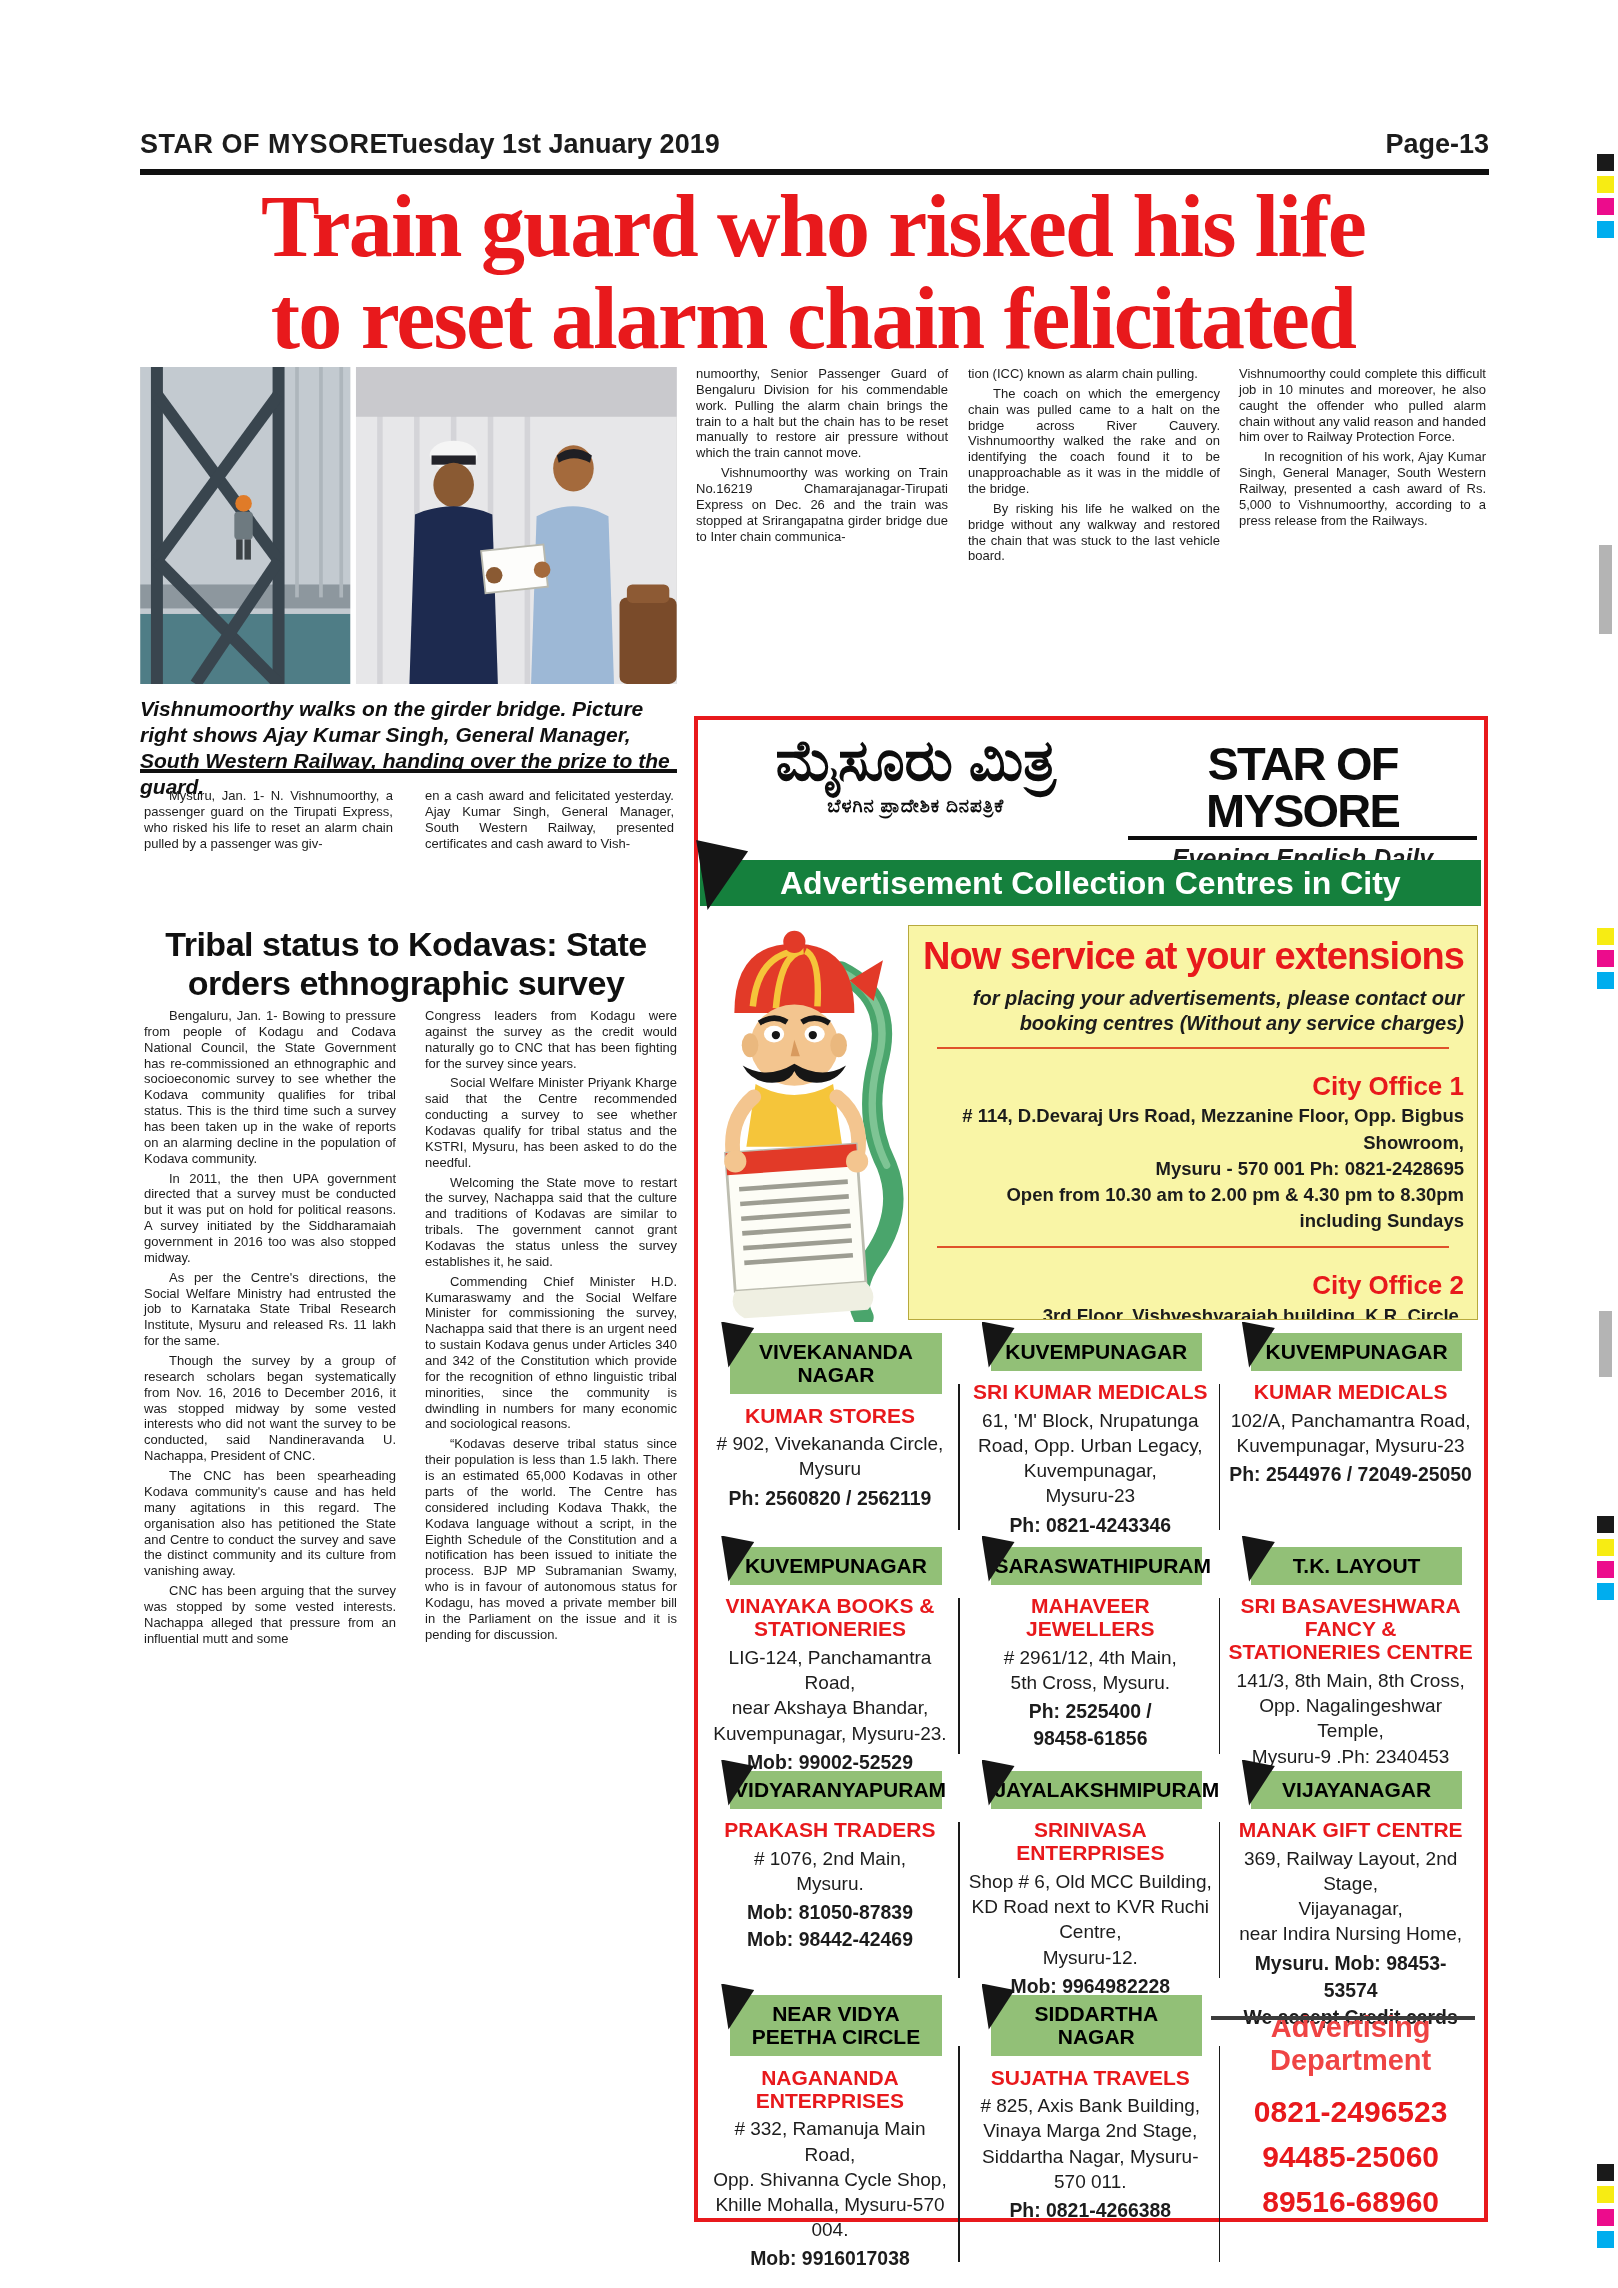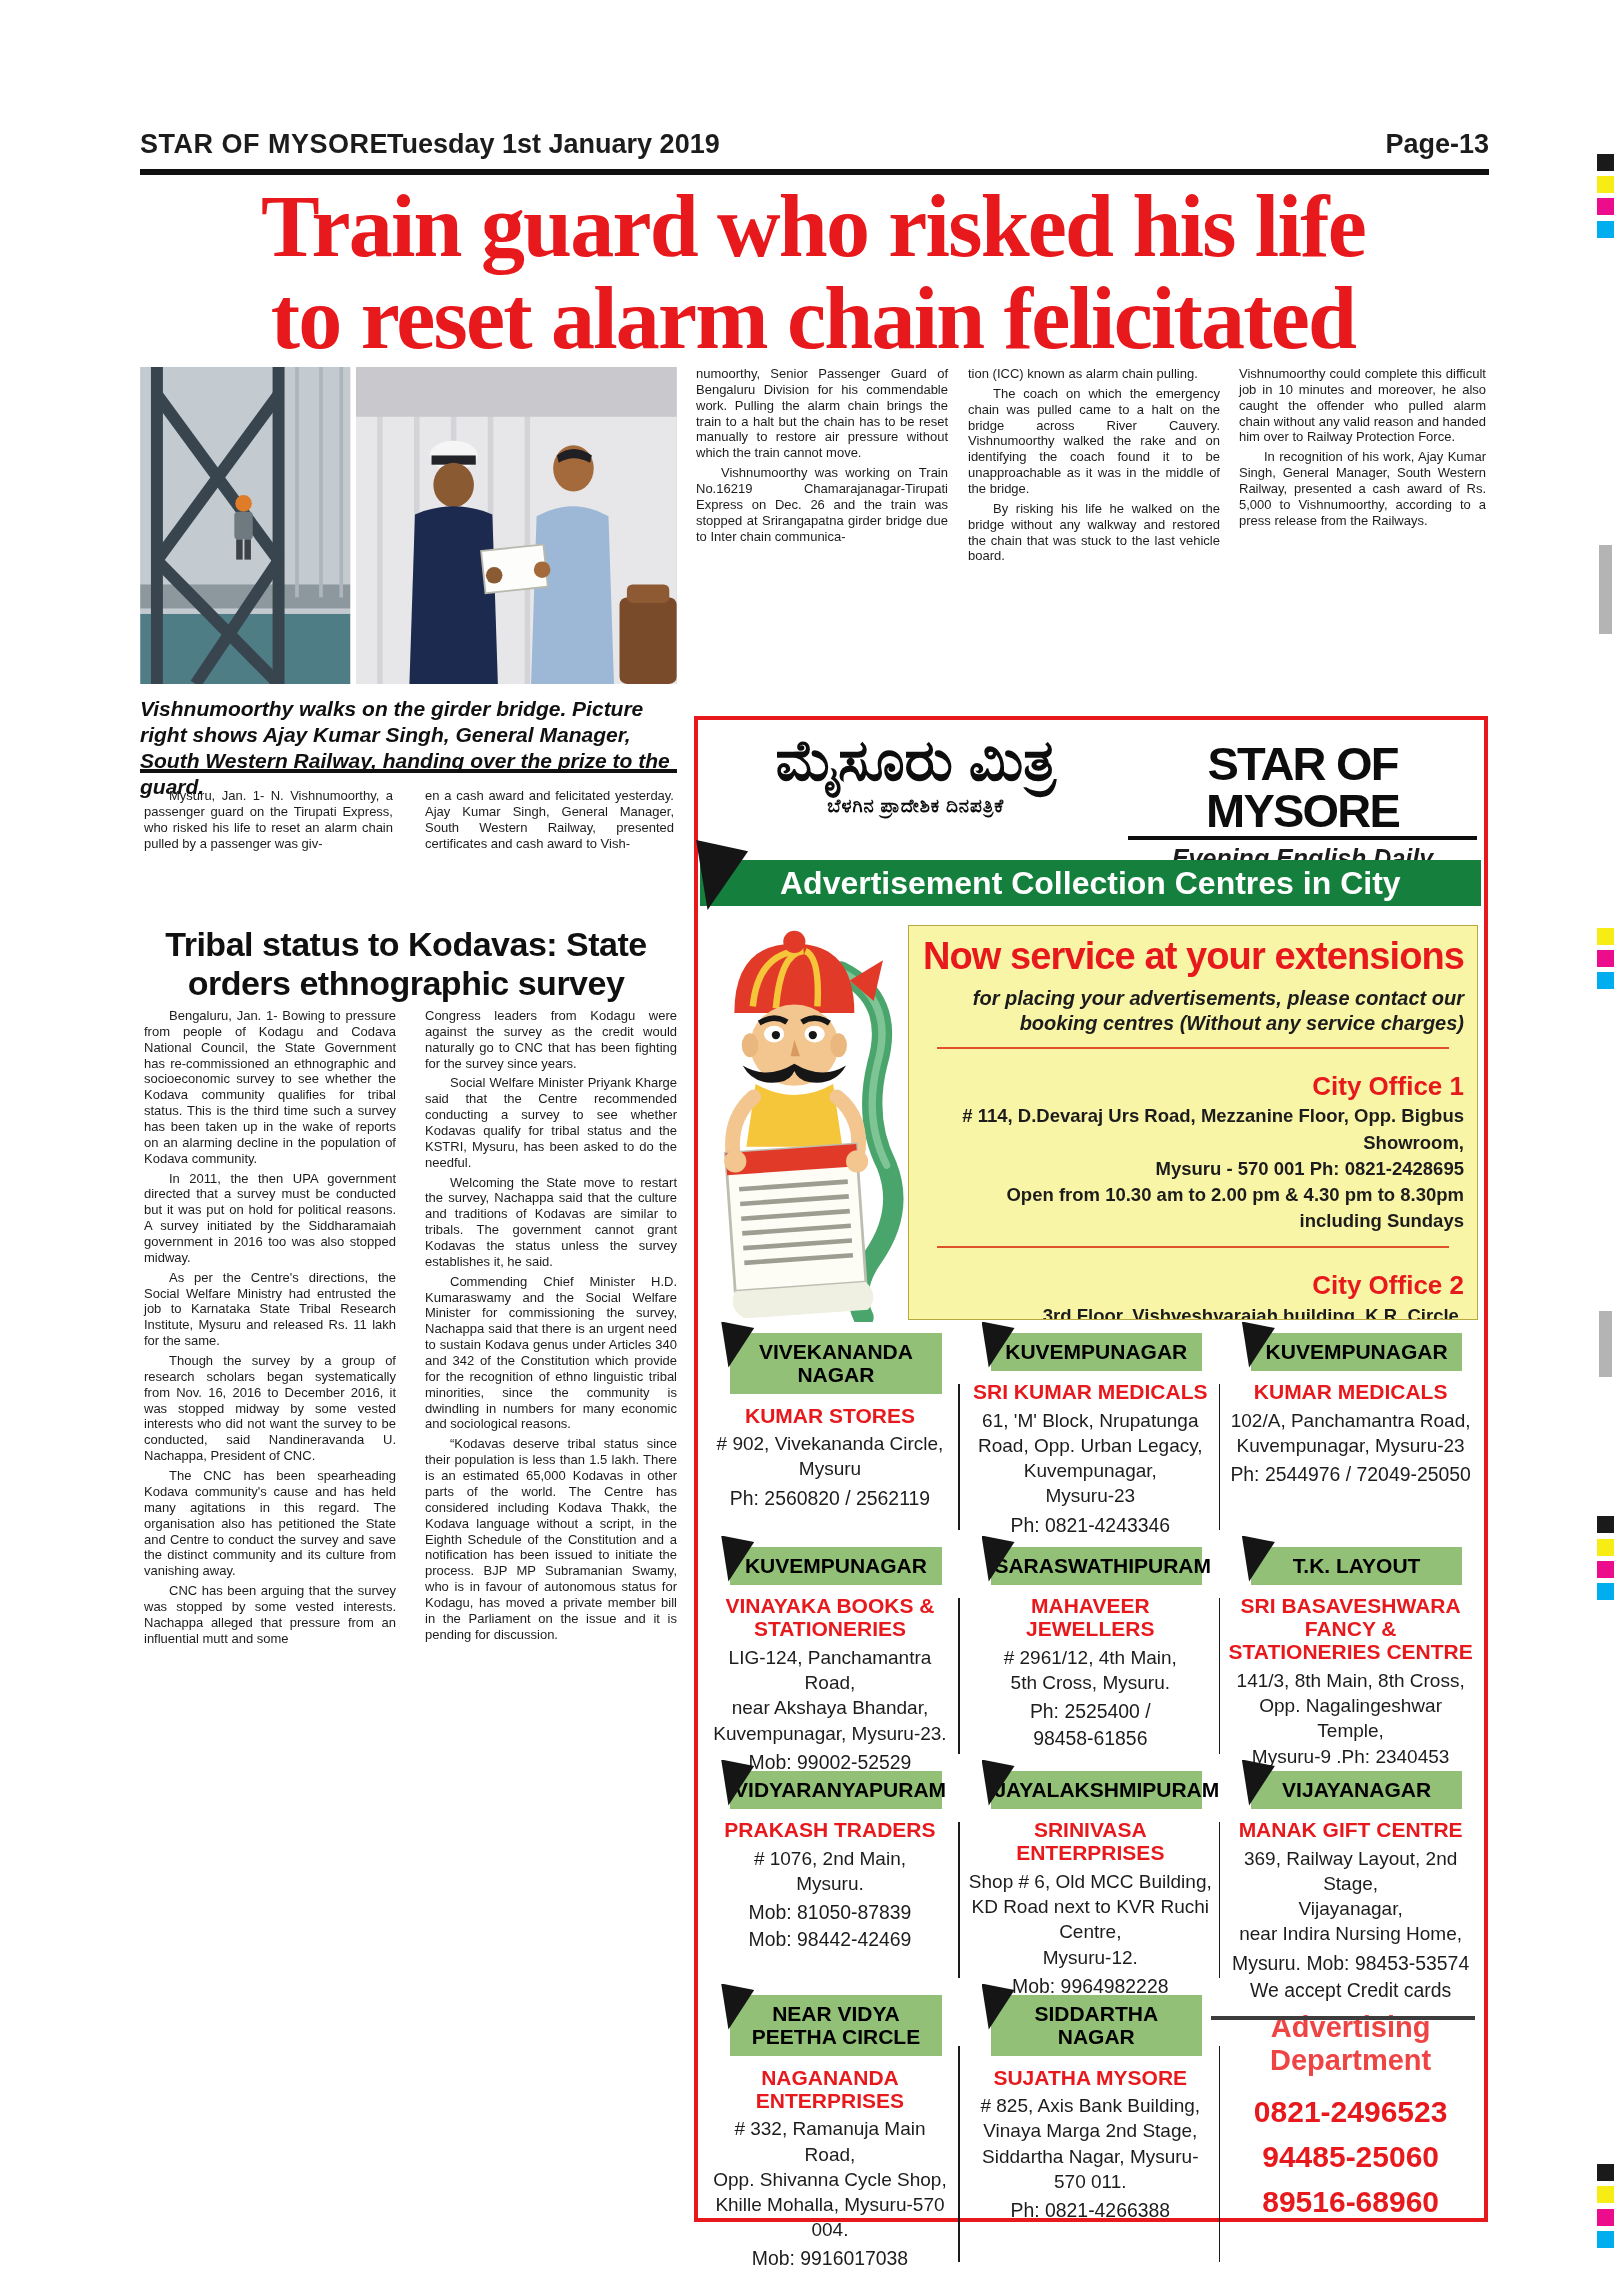--- a/index.html
+++ b/index.html
@@ -67,21 +67,21 @@
   .grid{position:absolute;left:1.8px;top:607px;width:781px;bottom:1.8px;display:grid;
         grid-template-columns:1fr 1fr 1fr;grid-template-rows:214px 224px 224px 1fr;}
   .cell{position:relative;text-align:center;padding:5.5px 7.4px 0;box-sizing:border-box;}
   .sep{position:absolute;right:0;top:57px;bottom:11px;width:1.8px;background:#1a1a1a;}
   .areabar{position:relative;display:inline-block;width:86%;background:#92c077;color:#000000;
            font-weight:bold;font-size:21px;line-height:1.12;padding:7.4px 3.7px;box-sizing:border-box;margin-left:12px;}
   .flag-cell{left:-9.2px;top:-11px;width:33px;height:46px;
              clip-path:polygon(0 0,100% 14%,22% 100%);}
   .shop{color:#e8191c;font-weight:bold;font-size:21px;line-height:1.1;margin-top:9.2px;}
   .addr{font-size:19px;line-height:1.33;white-space:pre-line;margin-top:4.6px;color:#1c1c1c;}
-  .tel{font-weight:normal;font-size:19.4px;line-height:1.4;white-space:pre-line;margin-top:2.8px;}
+  .tel{font-weight:bold;font-size:19.4px;line-height:1.4;white-space:pre-line;margin-top:2.8px;}
   .dept-title{color:#ef4444;font-weight:bold;font-size:29px;line-height:1.12;margin:16.6px auto 13px;width:222px;}
   .dept-tel{color:#e8191c;font-weight:bold;font-size:30px;line-height:1.5;white-space:pre-line;}
   .r4line{position:absolute;left:513px;top:1296px;width:264px;height:3.7px;background:#3c3c3c;}
 
   
   .marks{position:absolute;right:5.5px;top:0;width:22px;height:2289px;}
   .mk{position:absolute;width:16.6px;height:16.6px;right:0;}
   .bar{position:absolute;width:13px;right:1.8px;background:#b4b4b4;}
 </style>
 </head>
@@ -371,21 +371,21 @@
         <div class="areabar"><div class="flag flag-cell"></div><span>NEAR VIDYA PEETHA CIRCLE</span></div>
         <div class="shop">NAGANANDA ENTERPRISES</div>
         <div class="addr"># 332, Ramanuja Main Road,
 Opp. Shivanna Cycle Shop,
 Khille Mohalla, Mysuru-570 004.</div>
         <div class="tel">Mob: 9916017038</div>
         <div class="sep"></div>
       </div>
       <div class="cell">
         <div class="areabar"><div class="flag flag-cell"></div><span>SIDDARTHA NAGAR</span></div>
-        <div class="shop">SUJATHA MYSORE</div>
+        <div class="shop">SUJATHA TRAVELS</div>
         <div class="addr"># 825, Axis Bank Building,
 Vinaya Marga 2nd Stage,
 Siddartha Nagar, Mysuru-570 011.</div>
         <div class="tel">Ph: 0821-4266388</div>
         <div class="sep"></div>
       </div>
       <div class="cell">
         <div class="dept-title">Advertising Department</div>
         <div class="dept-tel">0821-2496523
 94485-25060

